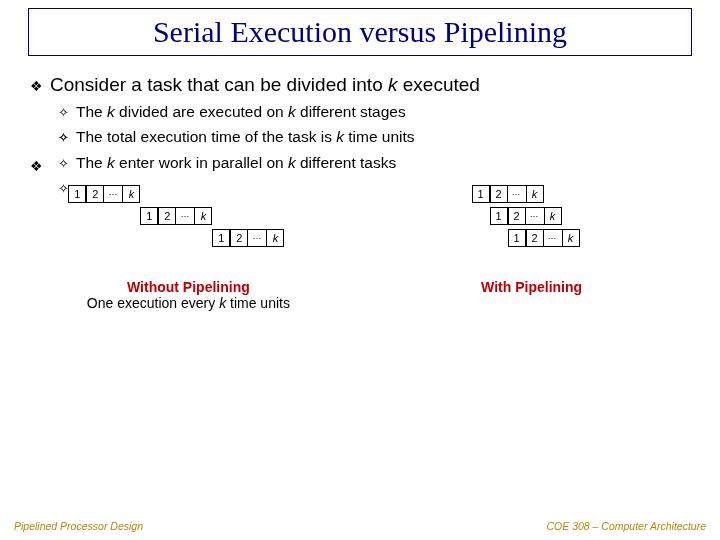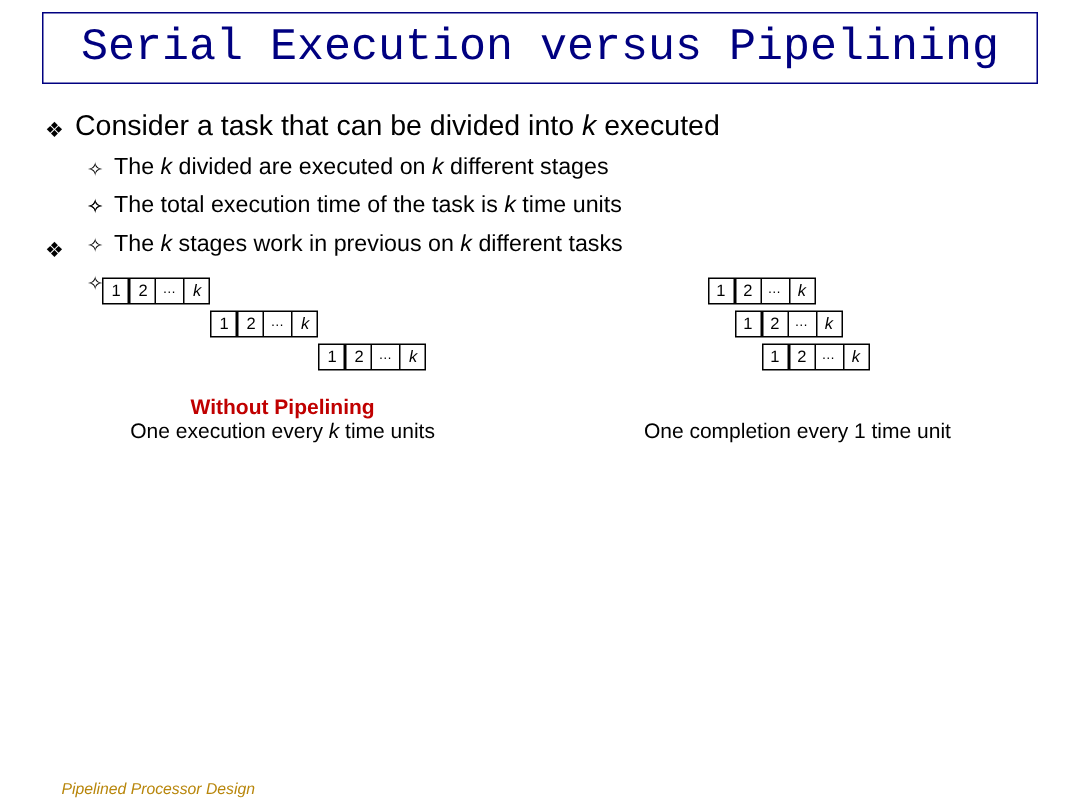--- a/index.html
+++ b/index.html
@@ -11,21 +11,21 @@
     overflow: hidden;
   }
   .title-box {
     margin: 8px 28px 4px 28px;
     border: 1.5px solid #000080;
     background: #fff;
     padding: 6px 10px;
     text-align: center;
   }
   .title-box h1 {
-    font-family: Liberation Mono, monospace;
+    font-family: Liberation Serif, serif;
     color: #000080;
     font-size: 30px;
     font-weight: normal;
   }
   .content {
     padding: 6px 30px 0 30px;
   }
   .b1 {
     font-size: 19px;
     color: #000;
@@ -82,37 +82,36 @@
     border-bottom: 1px solid #000;
     border-left: none;
     border-right: none;
     font-size: 9px;
     letter-spacing: 1px;
     line-height: 12px;
   }
   .caption {
     text-align: center;
     font-size: 14px;
-    margin-top: 6px;
+    margin-top: 22px;
   }
   .caption .strong {
     color: #c00000;
     font-weight: bold;
   }
   .footer {
     position: absolute;
     bottom: 8px;
     left: 0; right: 0;
     display: flex;
     justify-content: space-between;
     padding: 0 14px;
     font-size: 10.5px;
     font-style: italic;
     color: #b8860b;
-    margin-left: 27px;
   }
 </style>
 </head>
 <body>
 
 <div class="title-box">
   <h1>Serial Execution versus Pipelining</h1>
 </div>
 
 <div class="content">
@@ -130,21 +129,21 @@
   <div class="b2">
     <span class="bullet">✧</span>
     <span>The total execution time of the task is </span><span class="italic">k</span><span> time units</span>
   </div>
 
   <div class="b1">
     <span class="bullet">❖</span>
   </div>
   <div class="b2">
     <span class="bullet">✧</span>
-    <span>The </span><span class="italic">k</span><span> stages work in previous on </span><span class="italic">k</span><span> different tasks</span>
+    <span>The </span><span class="italic">k</span><span> enter work in parallel on </span><span class="italic">k</span><span> different tasks</span>
   </div>
   <div class="b2">
     <span class="bullet">✧</span>
   </div>
 </div>
 
 <div class="diagrams">
 
   <div class="diagram-col">
     <div class="stairs" style="width:280px;">
@@ -188,22 +187,22 @@
         <div class="cell italic">k</div>
       </div>
       <div class="row" style="left:76px; top:44px;">
         <div class="cell">1</div>
         <div class="cell">2</div>
         <div class="cell gap">…</div>
         <div class="cell italic">k</div>
       </div>
     </div>
     <div class="caption">
-      <br>
-      <span>One completion every 1 time unit</span>
+      <span class="strong">With Pipelining</span><br>
     </div>
   </div>
 
 </div>
 
 <div class="footer">
   <span>Pipelined Processor Design</span>
+  <span>COE 308 – Computer Architecture</span>
 </div>
 
 </body></html>

